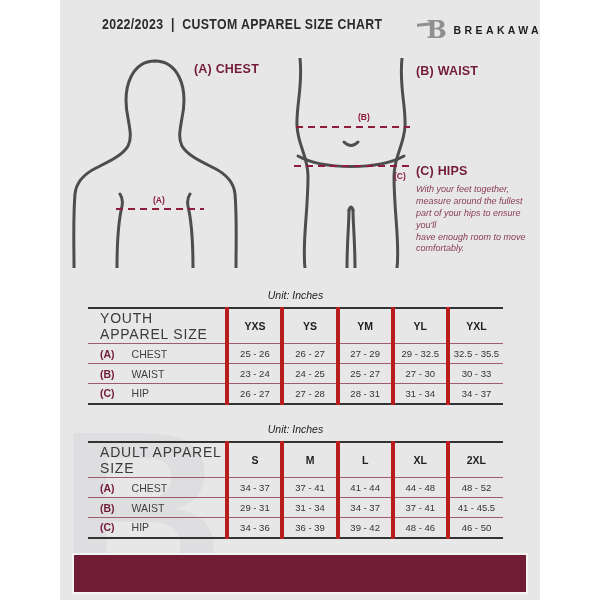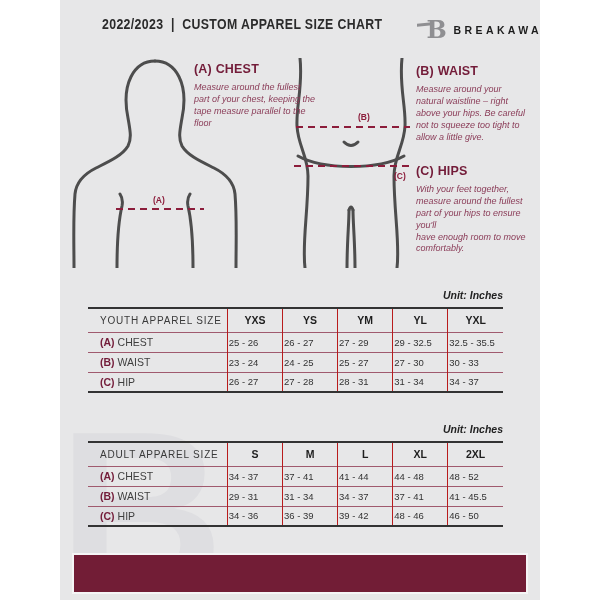--- a/index.html
+++ b/index.html
@@ -30,37 +30,37 @@
   .guide-block{position:absolute;z-index:2;}
   .guide-h{font-size:12.5px;font-weight:bold;color:#731c39;margin:0 0 6px 0;letter-spacing:0.2px;}
   .guide-p{font-size:9px;font-style:italic;color:#8a3b57;line-height:1.32;margin:0;white-space:pre-line;}
   .dash{position:absolute;height:2px;z-index:2;
         background:repeating-linear-gradient(90deg,#8c1d3b 0 7px,transparent 7px 12px);}
   .marker{position:absolute;font-size:8.5px;font-weight:bold;color:#8c1d3b;z-index:2;}
 
   
   .tbl-title{position:absolute;left:28px;width:415px;text-align:center;font-size:11.5px;
              font-weight:bold;color:#1d1d1d;letter-spacing:0.3px;z-index:1;}
-  .tbl-unit{position:absolute;left:28px;width:415px;text-align:right;font-size:10.5px;
-            font-weight:bold;font-style:italic;color:#222;z-index:1;}
+  .tbl-unit{position:absolute;left:28px;width:415px;text-align:center;font-size:10.5px;
+            font-weight:normal;font-style:italic;color:#222;z-index:1;}
   table.size{position:absolute;left:28px;width:415px;border-collapse:collapse;table-layout:fixed;
              z-index:1;border-top:2px solid #333;border-bottom:2px solid #333;}
   table.size col.c0{width:139px;}
   table.size col.cn{width:55px;}
   table.size tr{height:20px;}
   table.size tr.hdr{height:24px;}
   table.size tr + tr td, table.size tr + tr th{border-top:1px solid #a05a6e;}
-  table.size td + td, table.size th + th{border-left:1px solid #b91c1c;}
-  th.size-col{font-weight:normal;text-align:left;padding-left:12px;font-size:10px;
+  table.size td + td, table.size th + th{border-left:4px solid #b91c1c;}
+  th.size-col{font-weight:normal;text-align:left;padding-left:12px;font-size:14px;
               letter-spacing:0.8px;color:#3a3a3a;}
   th.size-val{font-size:10.5px;font-weight:bold;color:#1e1e1e;text-align:center;}
   td.row-label{text-align:left;padding-left:12px;font-size:10.5px;color:#3f3f3f;}
   td.row-label .key{font-weight:bold;color:#731c39;}
-  td.row-label .nm{font-weight:normal;margin-left:3px;}
-  td.val{font-size:9.5px;color:#333;}
+  td.row-label .nm{font-weight:normal;margin-left:17px;}
+  td.val{text-align:center;font-size:9.5px;color:#333;}
 
   
   .footer-bar{position:absolute;left:12px;top:553px;width:452px;height:37px;background:#721d36;
               border:2px solid #f5f5f6;z-index:1;}
 </style>
 </head>
 <body>
 
 <div class="stage">
   <div class="doc">
@@ -96,25 +96,23 @@
       <path d="M 67,210 C 67,185 65,165 65,152"></path>
       <path d="M 61,152 Q 63,146 65,152"></path>
     </svg>
     <div class="dash" style="left:236px;top:126px;width:114px;"></div>
     <div class="marker" style="left:298px;top:112px;">(B)</div>
     <div class="dash" style="left:234px;top:165px;width:118px;"></div>
     <div class="marker" style="left:334px;top:171px;">(C)</div>
 
     <div class="guide-block" style="left:134px;top:62px;width:124px;">
       <div class="guide-h">(A) CHEST</div>
-      <p class="guide-p">Measure around the fullest part of your chest, keeping the tape measure parallel to the floor</p>
     </div>
     <div class="guide-block" style="left:356px;top:64px;width:112px;">
       <div class="guide-h">(B) WAIST</div>
-      <p class="guide-p">Measure around your natural waistline – right above your hips. Be careful not to squeeze too tight to allow a little give.</p>
     </div>
     <div class="guide-block" style="left:356px;top:164px;width:116px;">
       <div class="guide-h">(C) HIPS</div>
       <p class="guide-p">With your feet together, measure around the fullest part of your hips to ensure you'll
 have enough room to move comfortably.</p>
     </div>
 
     <div class="tbl-unit" style="top:289px;">Unit: Inches</div>
     <table class="size" style="top:307px;">
       <colgroup>

